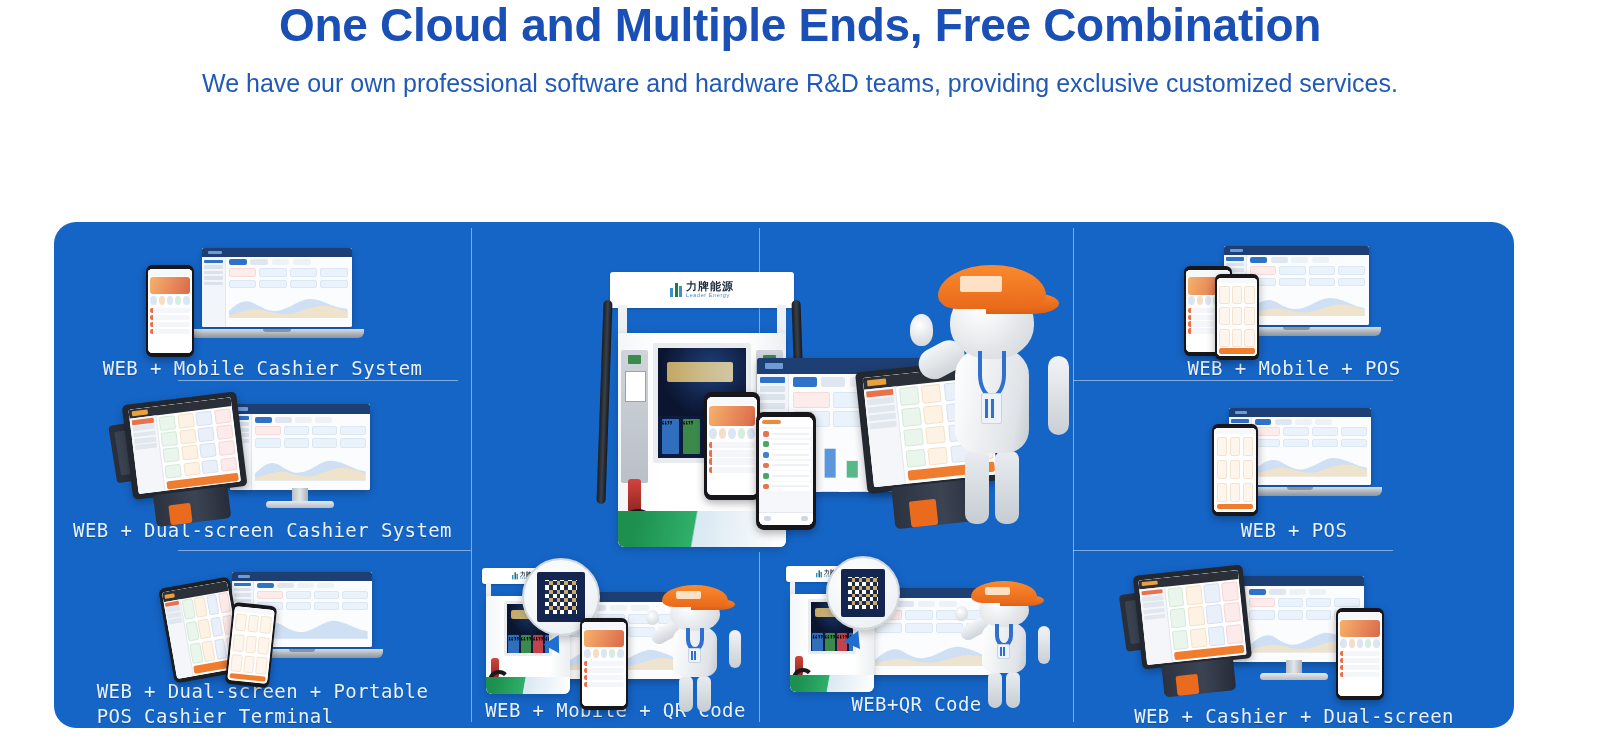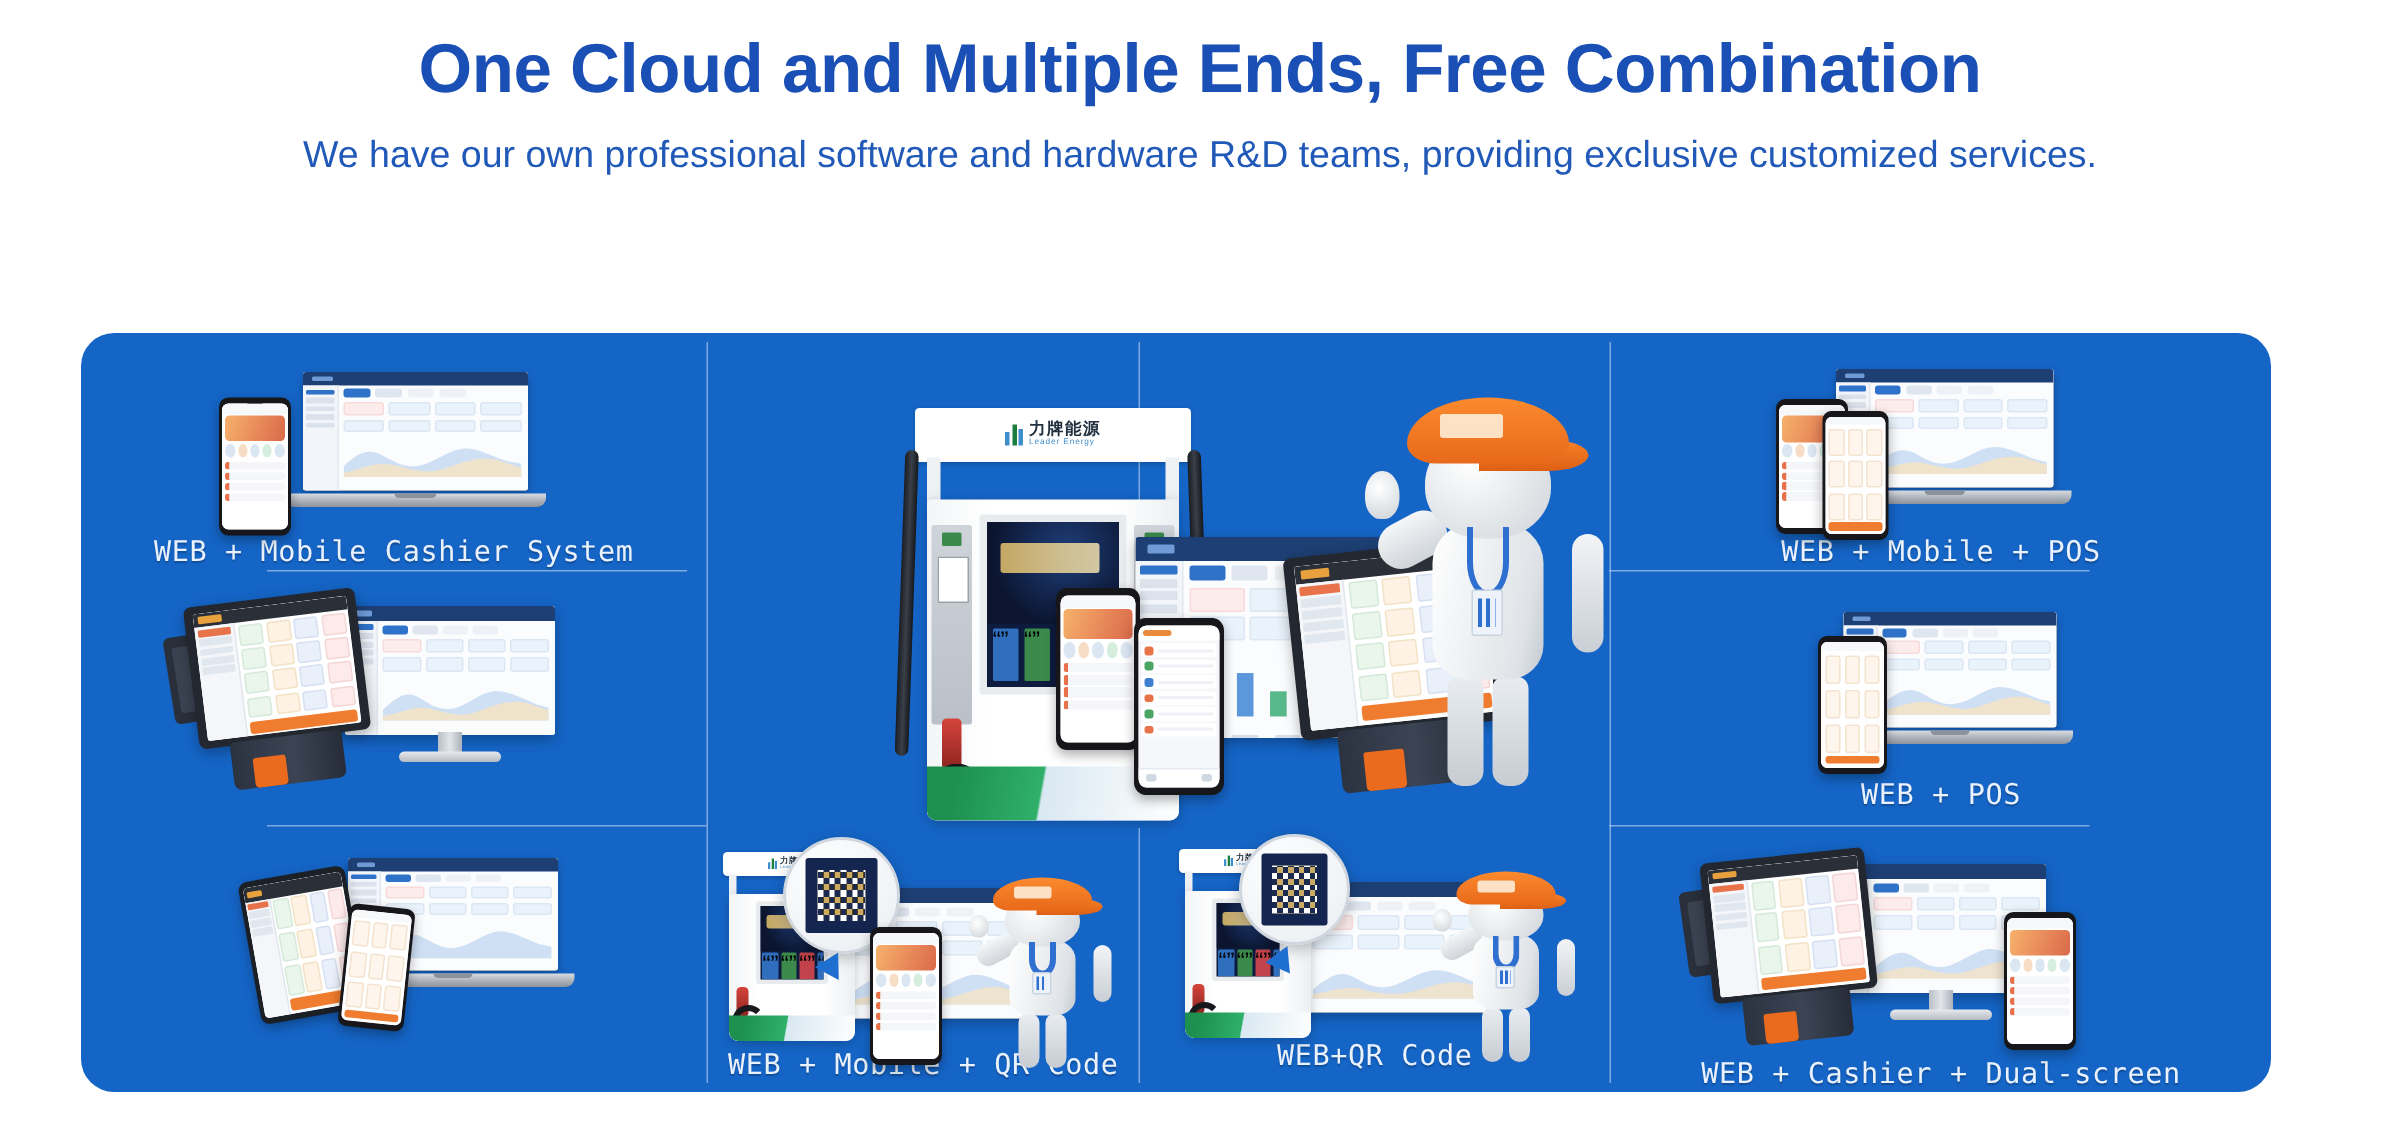--- a/index.html
+++ b/index.html
@@ -13,21 +13,21 @@
     position: relative;
   }
 
   
   .page-title {
     text-align: center;
     font-size: 46px;
     font-weight: bold;
     color: #1a4fb5;
     letter-spacing: -0.3px;
-    padding-top: 20px;
+    padding-top: 0;
     line-height: 1.1;
   }
   .subtitle-block {
     text-align: center;
     margin-top: 12px;
     color: #2159b8;
     font-size: 25px;
     line-height: 1.62;
     font-weight: 400;
   }
@@ -607,20 +607,21 @@
                   <t></t>
                   <t></t>
                 </div>
               <div class="rfoot"></div>
             </div>
           </div>
         </div>
         <div class="stand"></div>
       </div>
     </div>
+    <div class="caption">WEB + Dual-screen Cashier System</div>
   </div>
 
   <div class="cell" style="left:0; top:338px; width:417px; height:168px;">
     <div class="cell-art">
       <div class="laptop" style="left:178px; top:12px; width:140px; height:86px;">
         <div class="lid">
           <div class="screen">
             <div class="dash">
               <div class="topbar"></div>
               <div class="side">
@@ -697,20 +698,22 @@
                   <k></k>
                   <k></k>
                   <k></k>
                 </div>
               <div class="foot"></div>
             </div>
           </div>
         </div>
       </div>
     </div>
+    <div class="caption">WEB + Dual-screen + Portable
+POS Cashier Terminal</div>
   </div>
 
   <div class="cell" style="left:418px; top:8px; width:600px; height:330px;">
     <div class="cell-art">
 
       <div class="dispenser" style="left:130px; top:42px; width:200px; height:275px;">
         <div class="disp-top">
           <div class="disp-logo">
             <div class="bars">
                 <s></s>

